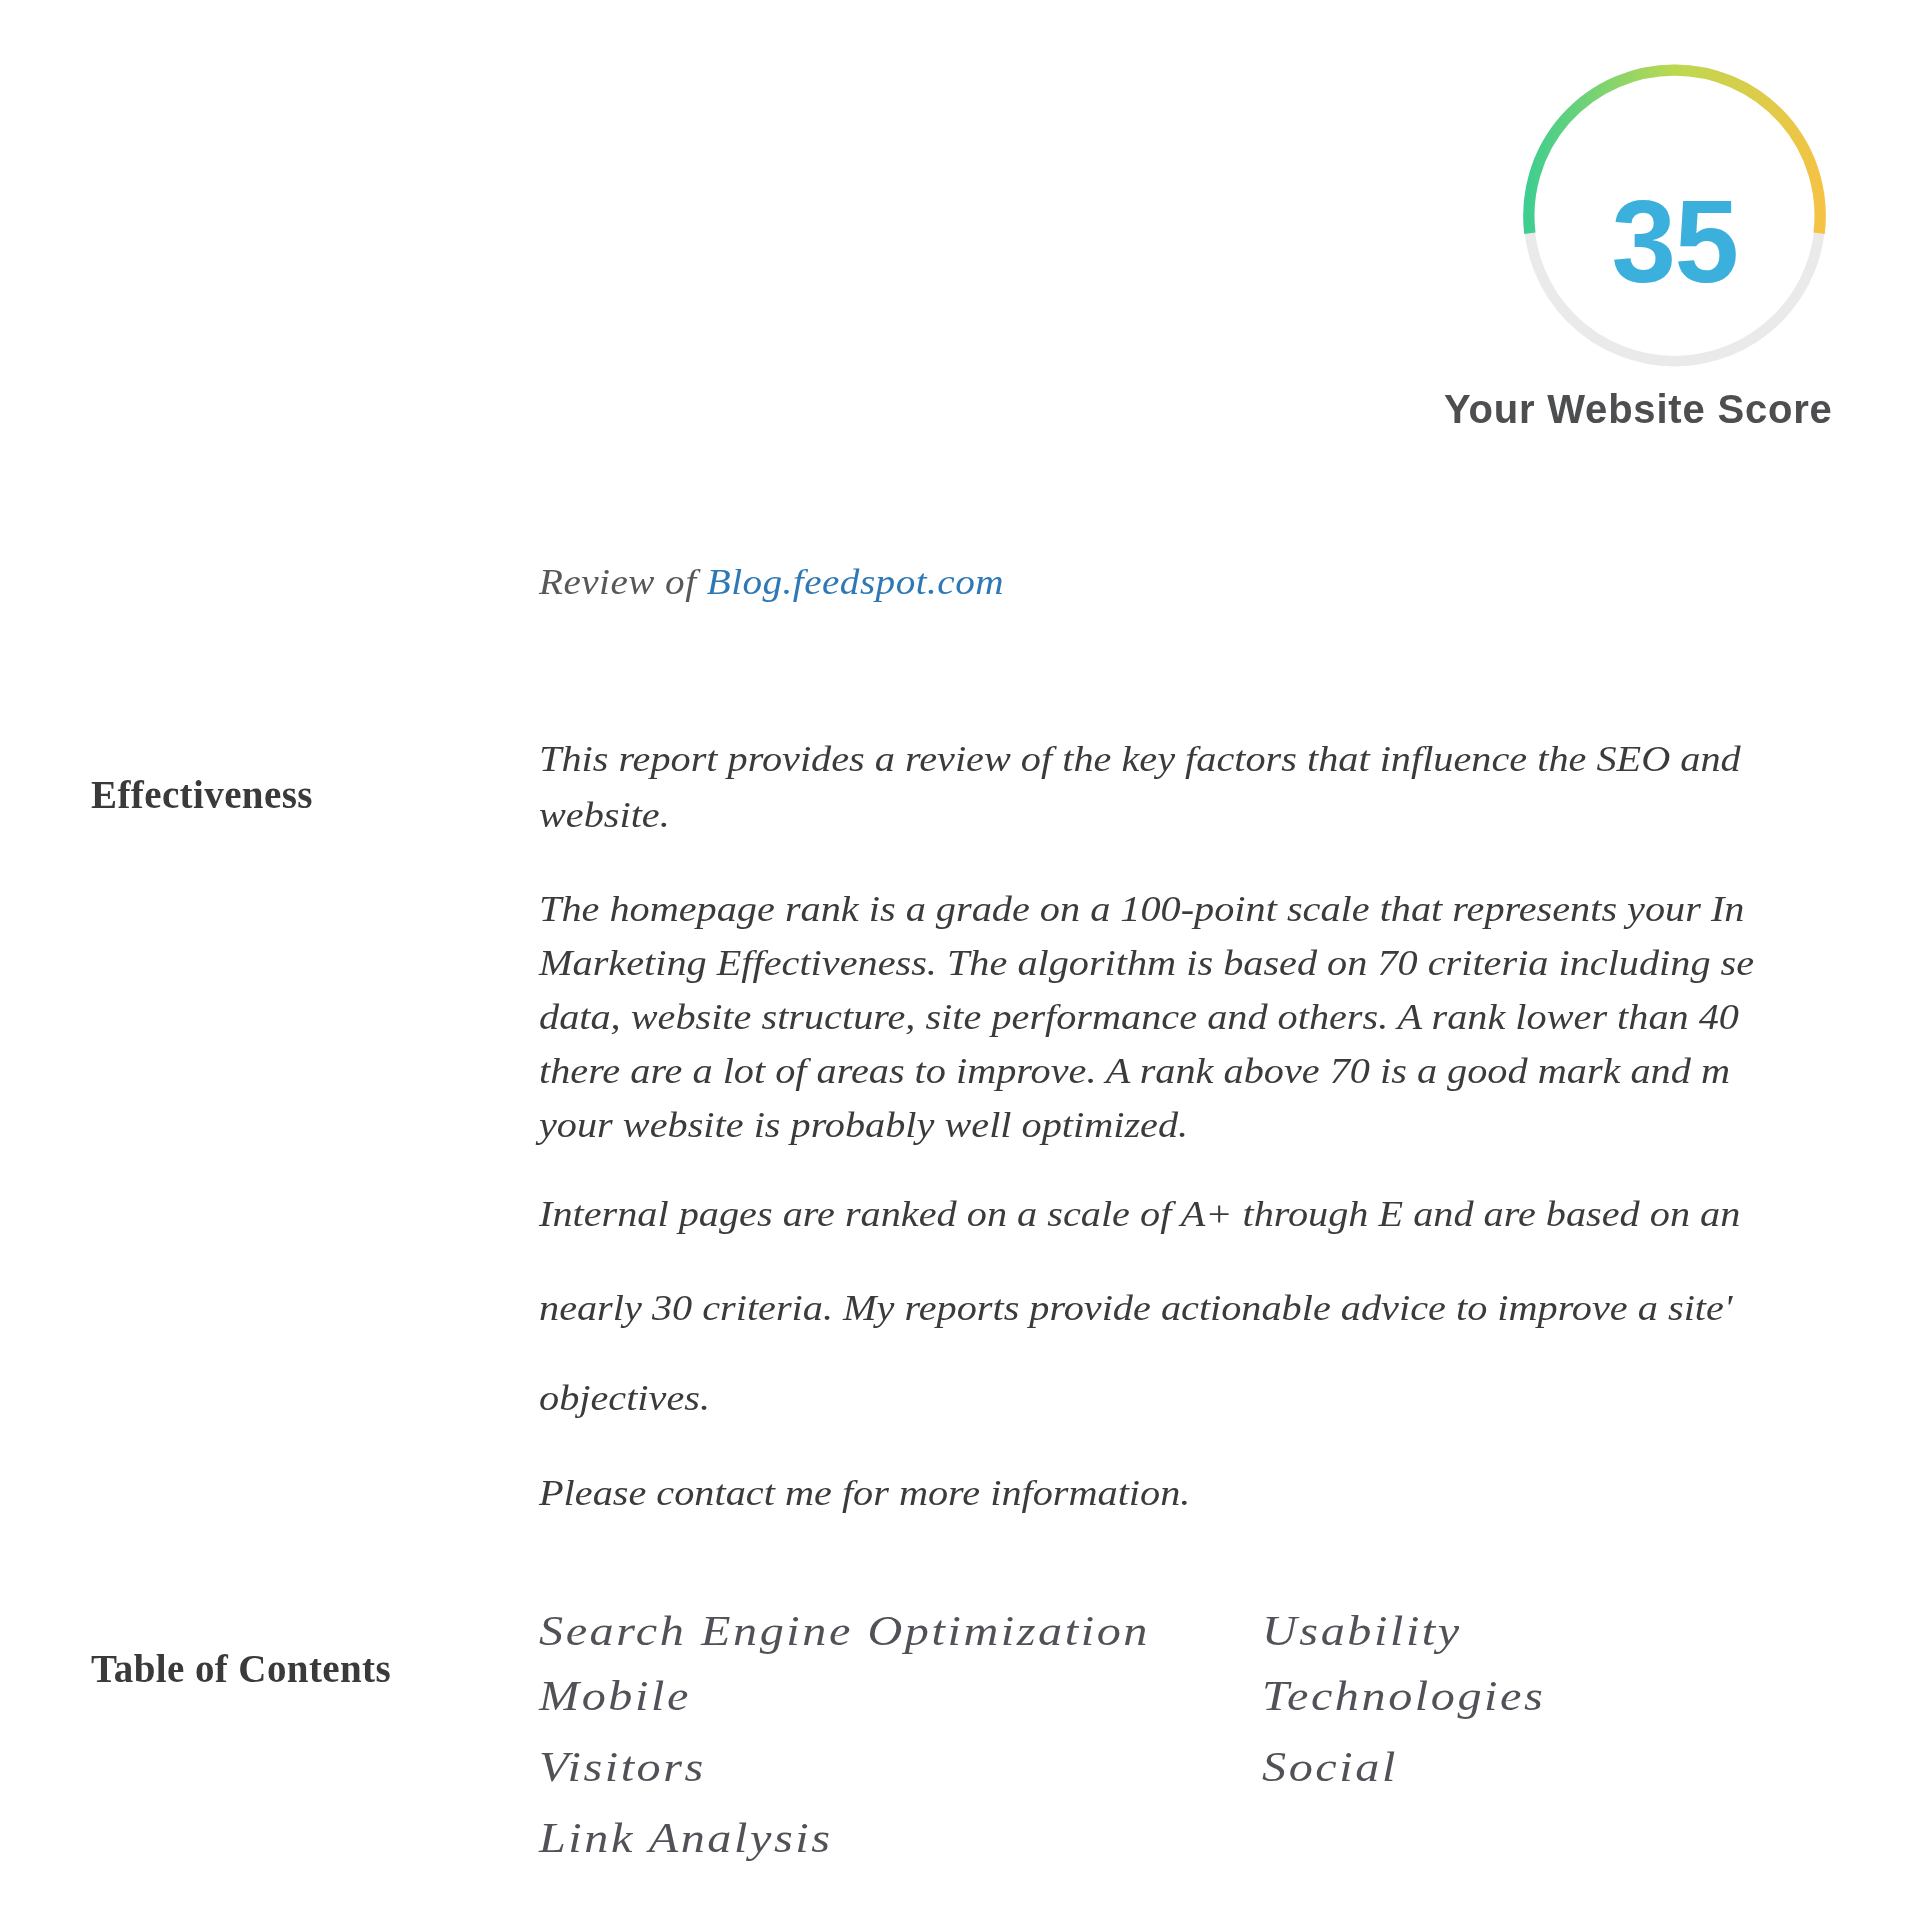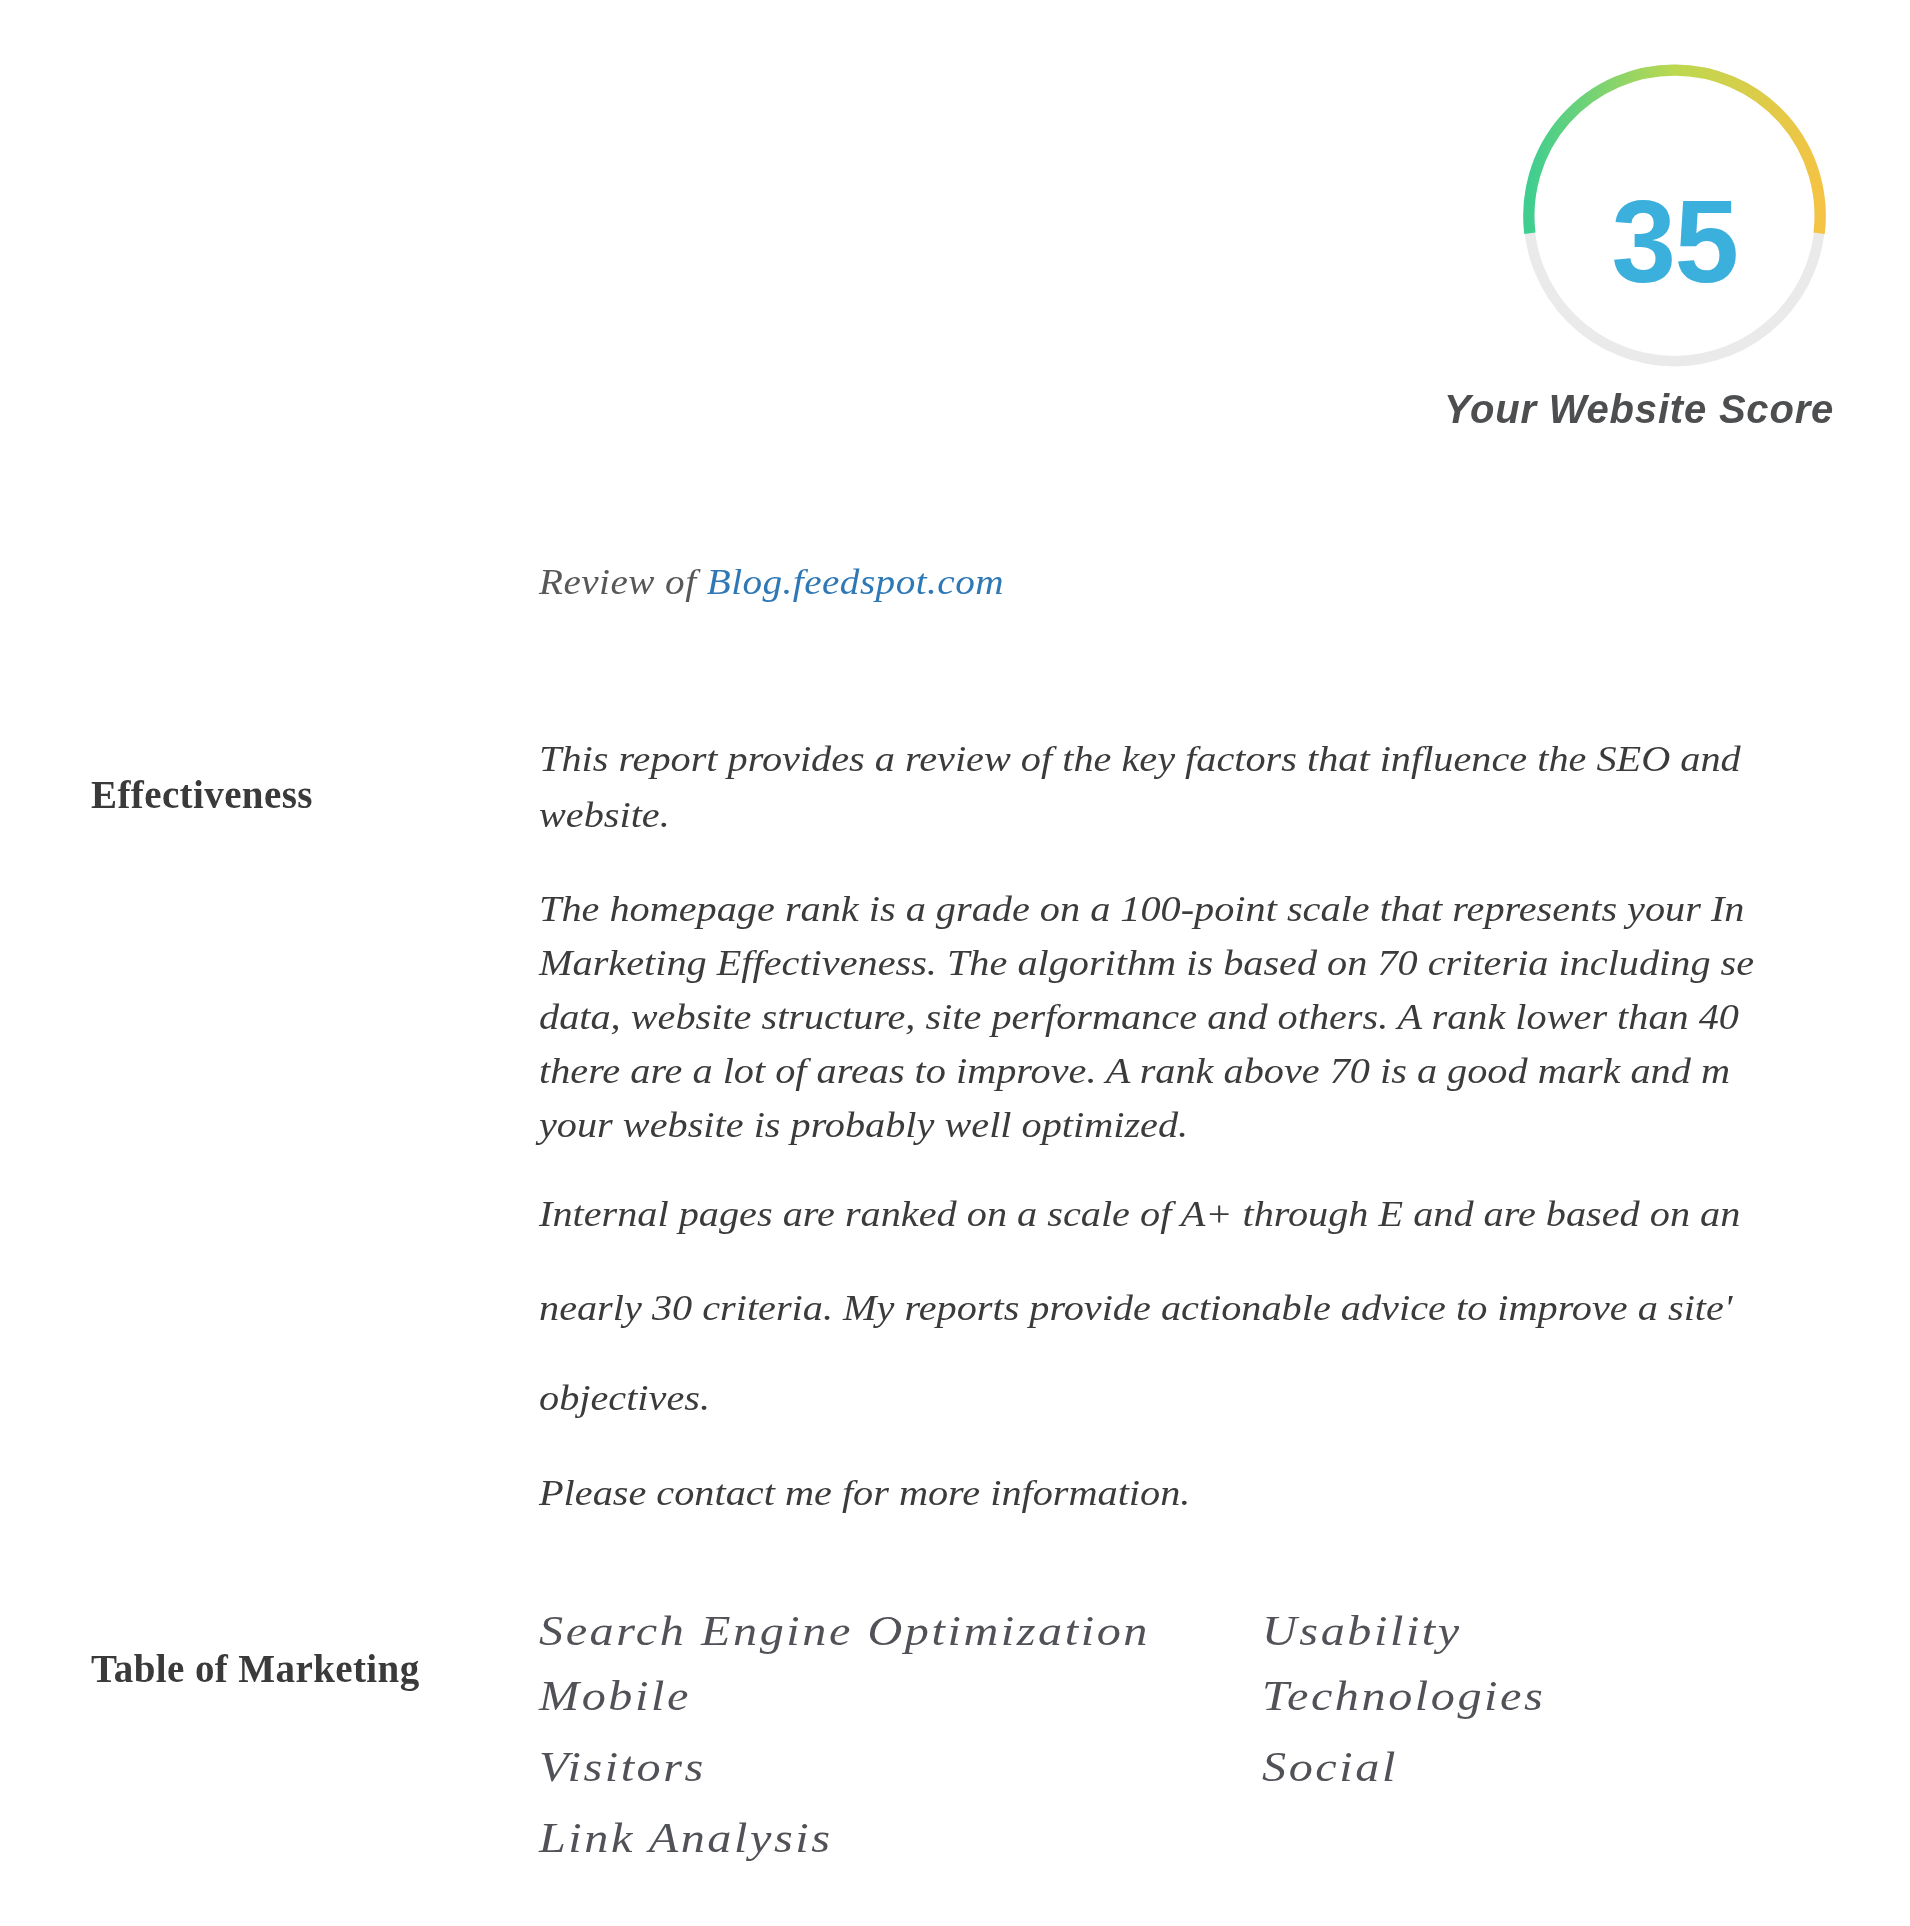--- a/index.html
+++ b/index.html
@@ -8,21 +8,21 @@
 
   
   .gauge{position:absolute;left:1516px;top:57px;width:317px;height:317px;}
   .gauge svg{position:absolute;inset:0;width:100%;height:100%;}
   .gauge-score{position:absolute;inset:0;display:flex;align-items:center;justify-content:center;
                transform:translateY(26px);
                font-family:"Liberation Sans","DejaVu Sans",sans-serif;
                font-weight:bold;font-size:116px;color:#3bb0dc;letter-spacing:-1.5px;}
   .gauge-label{position:absolute;left:1444px;top:387px;
                font-family:"Liberation Sans","DejaVu Sans",sans-serif;
-               font-weight:bold;font-size:40px;color:#4d4e50;letter-spacing:0.8px;white-space:nowrap;font-style:italic;}
+               font-weight:bold;font-size:40px;color:#4d4e50;letter-spacing:0.8px;white-space:nowrap;}
 
   
   .review-line{position:absolute;left:539px;top:563px;font-style:italic;font-size:35px;
                letter-spacing:0.4px;white-space:nowrap;color:#58585a;
                transform:scaleX(1.12);transform-origin:0 50%;}
   .review-line a{color:#2e78b6;text-decoration:none;}
 
   
   .heading{position:absolute;left:91px;font-weight:bold;font-size:39px;color:#3a3a3a;
            white-space:nowrap;letter-spacing:0.4px;}
@@ -75,21 +75,21 @@
   <div class="bl bl-3">The homepage rank is a grade on a 100-point scale that represents your In</div>
   <div class="bl bl-4">Marketing Effectiveness. The algorithm is based on 70 criteria including se</div>
   <div class="bl bl-5">data, website structure, site performance and others. A rank lower than 40</div>
   <div class="bl bl-6">there are a lot of areas to improve. A rank above 70 is a good mark and m</div>
   <div class="bl bl-7">your website is probably well optimized.</div>
   <div class="bl bl-8">Internal pages are ranked on a scale of A+ through E and are based on an</div>
   <div class="bl bl-9">nearly 30 criteria. My reports provide actionable advice to improve a site'</div>
   <div class="bl bl-10">objectives.</div>
   <div class="bl bl-11">Please contact me for more information.</div>
 
-  <h2 class="heading h-toc">Table of Marketing</h2>
+  <h2 class="heading h-toc">Table of Contents</h2>
 
   <div class="toc-item toc-left toc-r1">Search Engine Optimization</div>
   <div class="toc-item toc-left toc-r2">Mobile</div>
   <div class="toc-item toc-left toc-r3">Visitors</div>
   <div class="toc-item toc-left toc-r4">Link Analysis</div>
 
   <div class="toc-item toc-right toc-r1">Usability</div>
   <div class="toc-item toc-right toc-r2">Technologies</div>
   <div class="toc-item toc-right toc-r3">Social</div>
 

